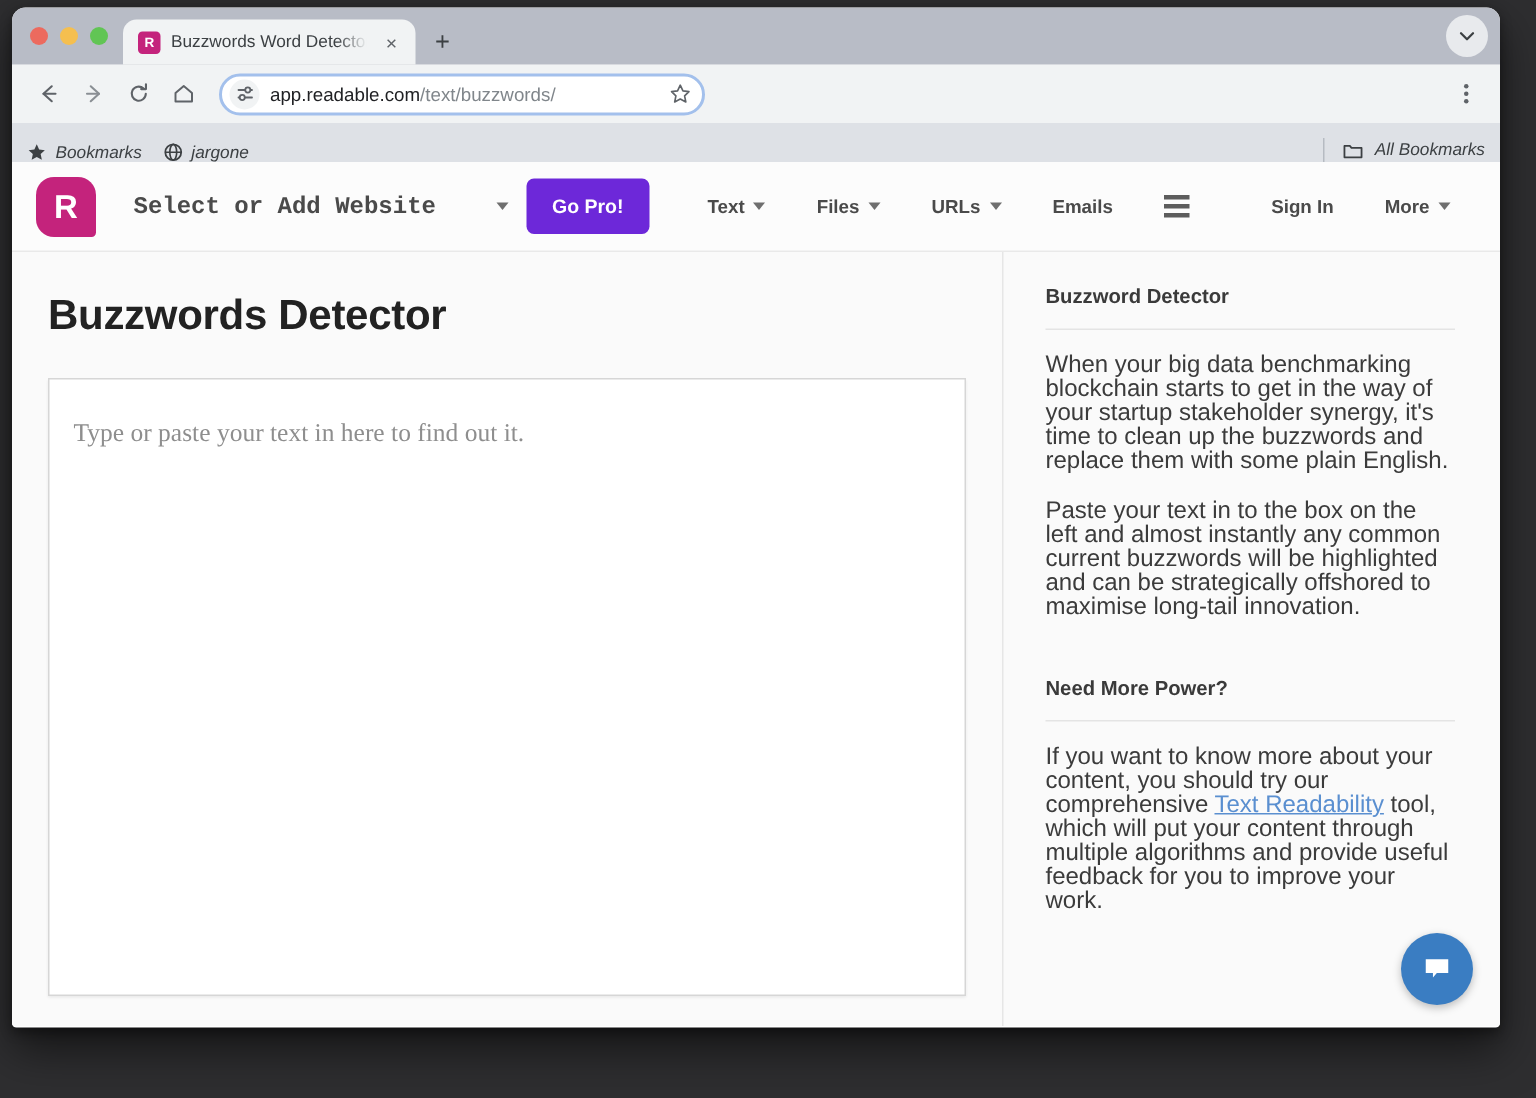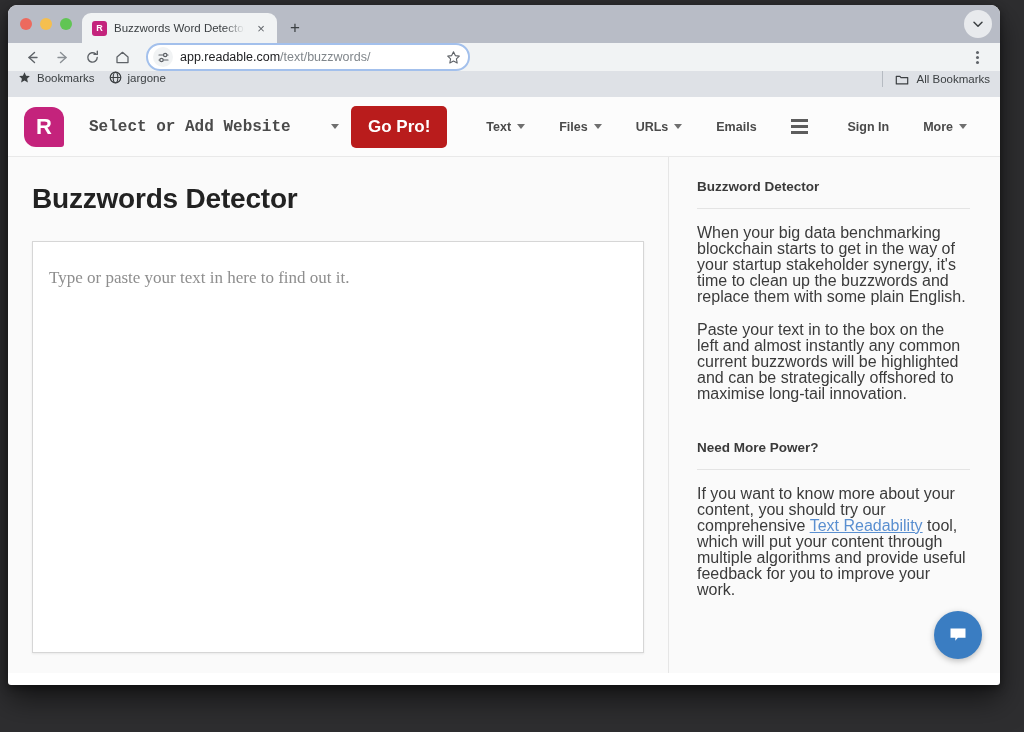--- a/index.html
+++ b/index.html
@@ -118,21 +118,21 @@
     height: 28px;
     border-radius: 50%;
     background: #e8eaed;
     display: flex;
     align-items: center;
     justify-content: center;
   }
 
   
   .toolbar {
-    height: 28px;
+    height: 39px;
     background: #f1f3f4;
     display: flex;
     align-items: center;
     padding: 0 10px;
     gap: 2px;
   }
   .tb-btn {
     width: 28px;
     height: 28px;
     display: flex;
@@ -196,24 +196,25 @@
   .menu-dots i {
     width: 3px; height: 3px; border-radius: 50%;
     background: #5f6368; display: block;
   }
 
   
   .bookmarks-bar {
     height: 26px;
     background: #dee1e6;
     display: flex;
-    align-items: flex-start;
+    align-items: flex-end;
     padding: 0 10px;
     gap: 14px;
     position: relative;
+    font-style: italic;
   }
   .bm-item {
     display: flex;
     align-items: center;
     gap: 6px;
     font-size: 11.5px;
     color: #3c4043;
     white-space: nowrap;
   }
   .bm-right {
@@ -277,23 +278,23 @@
   }
   .caret {
     width: 0; height: 0;
     border-left: 4px solid transparent;
     border-right: 4px solid transparent;
     border-top: 5px solid #6f6f6f;
     display: inline-block;
   }
   .go-pro {
     margin-left: 12px;
-    background: #b91c1c;
+    background: #6d28d9;
     color: #fff;
-    font-size: 17px;
+    font-size: 13px;
     font-weight: bold;
     border-radius: 5px;
     padding: 11px 17px;
     flex: 0 0 auto;
   }
   .nav-links {
     display: flex;
     align-items: center;
     flex: 1 1 auto;
     margin-left: 22px;

